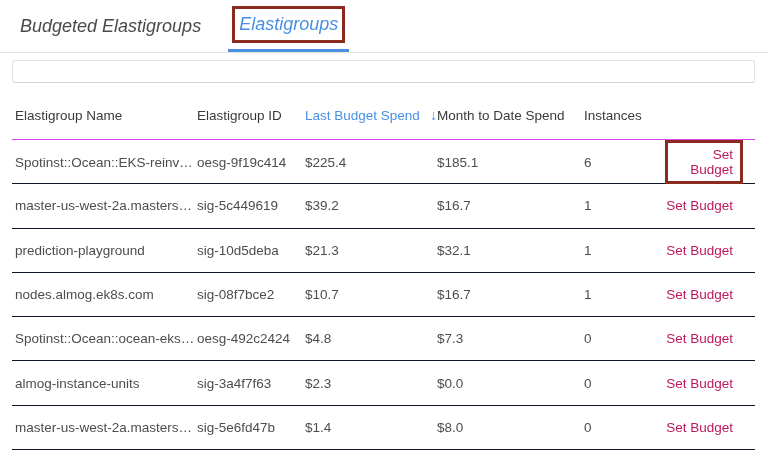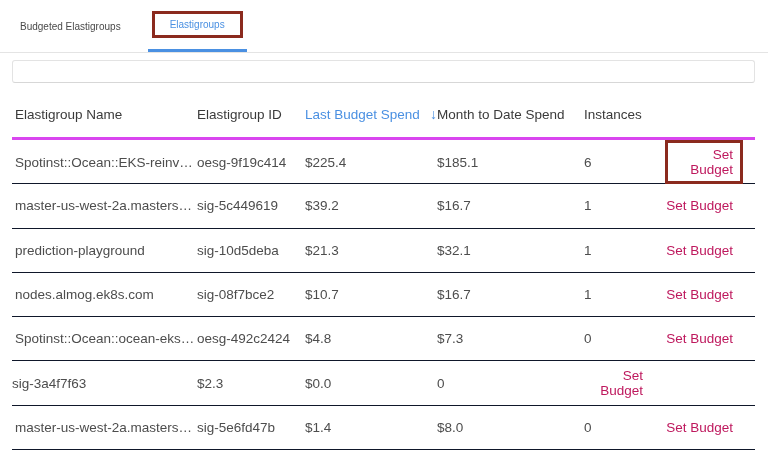--- a/index.html
+++ b/index.html
@@ -9,38 +9,39 @@
   
   .tabbar {
     display: flex;
     align-items: stretch;
     height: 53px;
     border-bottom: 1px solid #e4e4e4;
   }
   .tab {
     display: flex;
     align-items: center;
-    font-size: 10px;
+    font-size: 18px;
     color: #4a4a4a;
     cursor: pointer;
+    font-style: italic;
   }
   .tab-inactive { margin-left: 20px; }
   .tab-active {
     margin-left: 27px;
     padding: 0 4px;
     color: #4a90e2;
     border-bottom: 3px solid #4a90e2;
   }
   .annotation-box {
     border: 3px solid #8b2a1e;
     display: inline-flex;
     align-items: center;
     justify-content: center;
   }
-  .tab-annotation { padding: 5px 15px; }
+  .tab-annotation { padding: 5px 4px; }
 
   
   .filterbox {
     margin: 7px 13px 0 12px;
     height: 23px;
     border: 1px solid #e3e3e3;
     border-bottom-color: #d7d7d7;
     border-radius: 3px;
     background: #ffffff;
   }
@@ -48,21 +49,21 @@
   
   .table { margin: 0 13px 0 12px; width: 743px; }
   .thead, .trow {
     display: grid;
     grid-template-columns: 185px 108px 132px 147px 81px 1fr;
     align-items: center;
   }
   .thead {
     height: 57px;
     padding-top: 8px;
-    border-bottom: 3px solid #d946ef;
+    border-bottom: 1px solid #d946ef;
     color: #3a3a3a;
     font-size: 13.5px;
   }
   .trow {
     height: 44.3px;
     border-bottom: 1px solid #0f172a;
     font-size: 13.5px;
     color: #4d4d4d;
   }
   .cell-name { padding-left: 3px; white-space: nowrap; overflow: hidden; }
@@ -160,20 +161,21 @@
       <div>oesg-492c2424</div>
       <div>$4.8</div>
       <div>$7.3</div>
       <div>0</div>
       <div class="cell-action">
         <a class="setbudget">Set Budget</a>
       </div>
     </div>
 
     <div class="trow">
+      <div class="cell-name">almog-instance-units</div>
       <div>sig-3a4f7f63</div>
       <div>$2.3</div>
       <div>$0.0</div>
       <div>0</div>
       <div class="cell-action">
         <a class="setbudget">Set Budget</a>
       </div>
     </div>
 
     <div class="trow">

